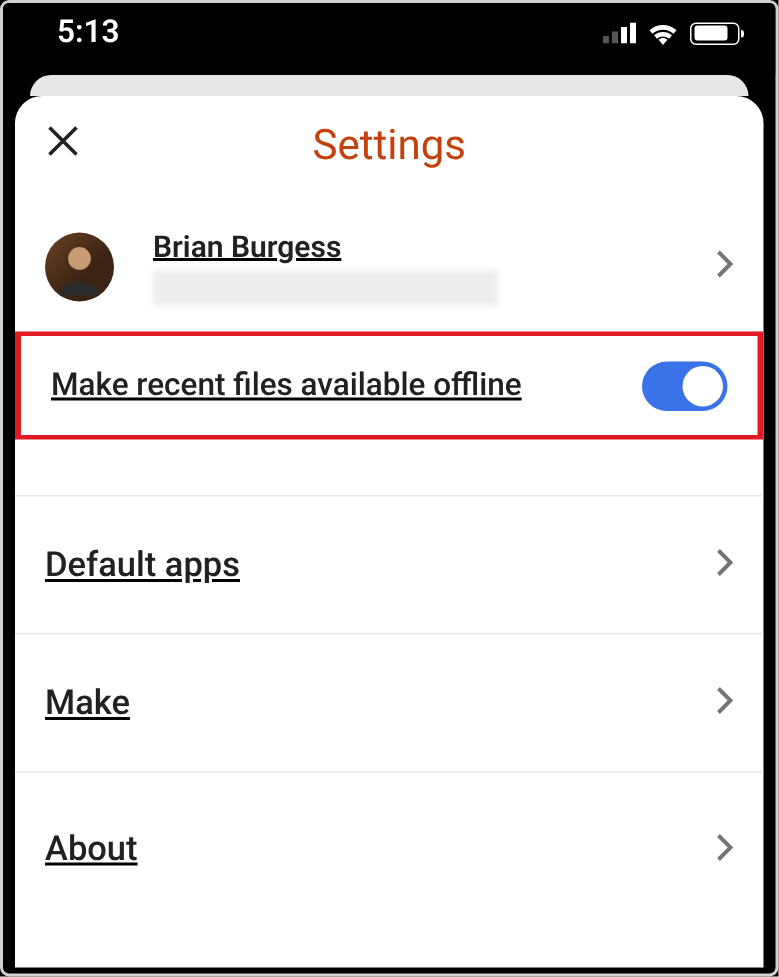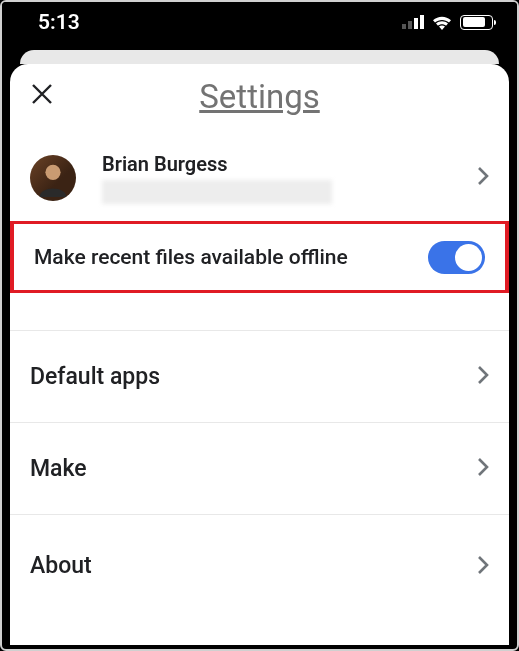--- a/index.html
+++ b/index.html
@@ -54,28 +54,29 @@
       position: relative;
     }
     .close-btn {
       position: absolute; left: 18px; top: 18px;
       width: 28px; height: 28px;
       display: flex; align-items: center; justify-content: center;
       cursor: pointer;
     }
     .sheet-title {
       flex: 1; text-align: center;
-      font-size: 33px; color: #737373; text-decoration: underline;
+      font-size: 28px; color: #c2410c;
     }
 
     .row {
       display: flex; align-items: center;
       padding: 0 20px;
       border-bottom: 1px solid #e8e8e8;
       cursor: pointer;
+      text-decoration: underline;
     }
     .account-row { height: 94px; padding-top: 6px; }
     .avatar {
       width: 46px; height: 46px; border-radius: 50%;
       background: linear-gradient(135deg,#6b4226 0%, #3b2314 60%);
       margin-right: 26px; flex-shrink: 0;
       display: flex; align-items: center; justify-content: center;
       overflow: hidden;
     }
     .avatar svg { width: 38px; height: 38px; }

